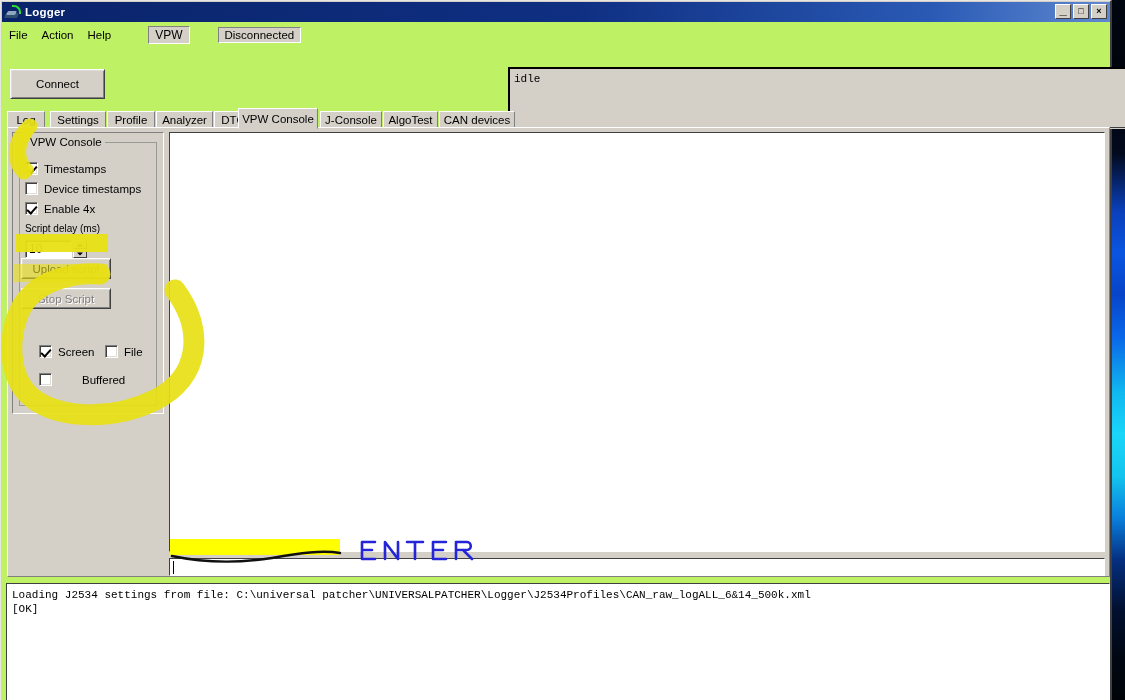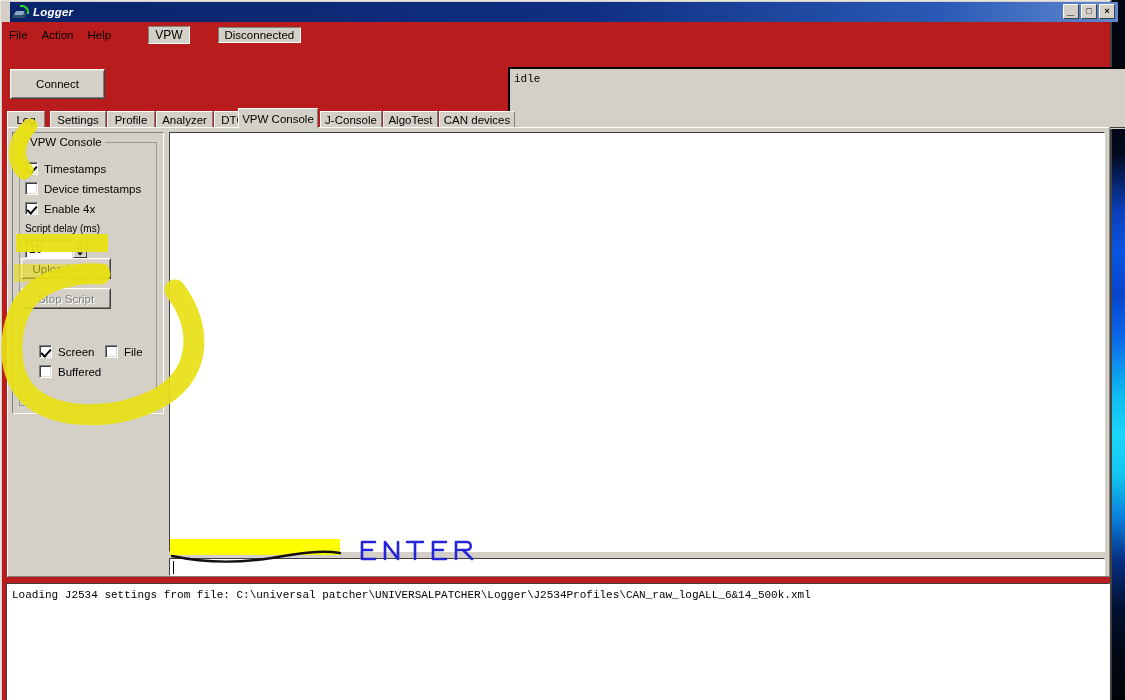--- a/index.html
+++ b/index.html
@@ -37,23 +37,23 @@
     position:absolute;left:0;top:0;width:1112px;height:700px;
     background:#d4d0c8;
     border-left:1px solid #e8e6e2;
     border-top:1px solid #e8e6e2;
     border-right:2px solid #404040;
     box-sizing:border-box;
   }
 
   
   .titlebar{
-    position:absolute;left:9px;top:1px;width:1108px;height:20px;
+    position:absolute;left:1px;top:1px;width:1108px;height:20px;
     background:linear-gradient(90deg,#0a246a 0%,#0f2f82 52%,#2a5ab5 84%,#5f88d0 100%);
-    display:flex;align-items:center;font-style:italic;
+    display:flex;align-items:center;
   }
   .title-icon{
     width:16px;height:14px;margin-left:3px;margin-right:4px;position:relative;flex:0 0 auto;
   }
   .ti-dish{
     position:absolute;left:0;bottom:1px;width:13px;height:5px;
     background:#2f4f6f;transform:skewX(-20deg);border-radius:1px;
   }
   .ti-dish2{
     position:absolute;left:2px;bottom:4px;width:9px;height:4px;
@@ -79,21 +79,21 @@
   .tbtn span{
     position:absolute;left:0;top:0;width:100%;height:100%;
     font-size:9px;line-height:13px;text-align:center;color:#000;
     font-family:"Liberation Sans",sans-serif;font-weight:bold;
   }
   .tbtn.min span{line-height:9px;font-size:13px;}
 
   
   .client{
     position:absolute;left:1px;top:21px;width:1108px;height:678px;
-    background:#b91c1c;
+    background:#bef264;
   }
 
   
   .menubar{
     position:absolute;left:0;top:4px;width:1108px;height:18px;
     display:flex;align-items:center;
   }
   .menu-item{
     font-size:11.5px;color:#000;padding:2px 7px;cursor:default;
     font-family:"Liberation Sans",sans-serif;
@@ -365,36 +365,36 @@
           <div class="chk-row" style="left:26px;top:212px;">
             <div class="chkbox checked"></div>
             <div class="chk-label">Screen</div>
           </div>
 
           <div class="chk-row" style="left:92px;top:212px;">
             <div class="chkbox"></div>
             <div class="chk-label">File</div>
           </div>
 
-          <div class="chk-row" style="left:26px;top:232px;">
+          <div class="chk-row" style="left:26px;top:240px;gap:24px;">
             <div class="chkbox"></div>
             <div class="chk-label">Buffered</div>
           </div>
 
         </div>
 
         <div class="console-out"></div>
 
         <div class="console-input">
           <div class="caret"></div>
         </div>
 
       </div>
 
-      <div class="bottom-log" id="bottomlog"><div>Loading J2534 settings from file: C:\universal patcher\UNIVERSALPATCHER\Logger\J2534Profiles\CAN_raw_logALL_6&amp;14_500k.xml</div></div>
+      <div class="bottom-log" id="bottomlog"><div>Loading J2534 settings from file: C:\universal patcher\UNIVERSALPATCHER\Logger\J2534Profiles\CAN_raw_logALL_6&amp;14_500k.xml</div><div>[OK]</div></div>
 
     </div>
   </div>
 
   <svg class="annot" viewBox="0 0 1125 700">
 
     <path d="M 175,290 C 205,330 200,378 155,400 C 108,423 48,418 26,392
              C 4,366 10,318 28,298 C 44,280 74,272 100,274" fill="none" stroke="#e8e014" stroke-width="21" stroke-linecap="round" opacity="0.92"></path>
 
     <path d="M 30,126 C 14,140 12,160 24,172" fill="none" stroke="#e8e014" stroke-width="15" stroke-linecap="round" opacity="0.92"></path>

